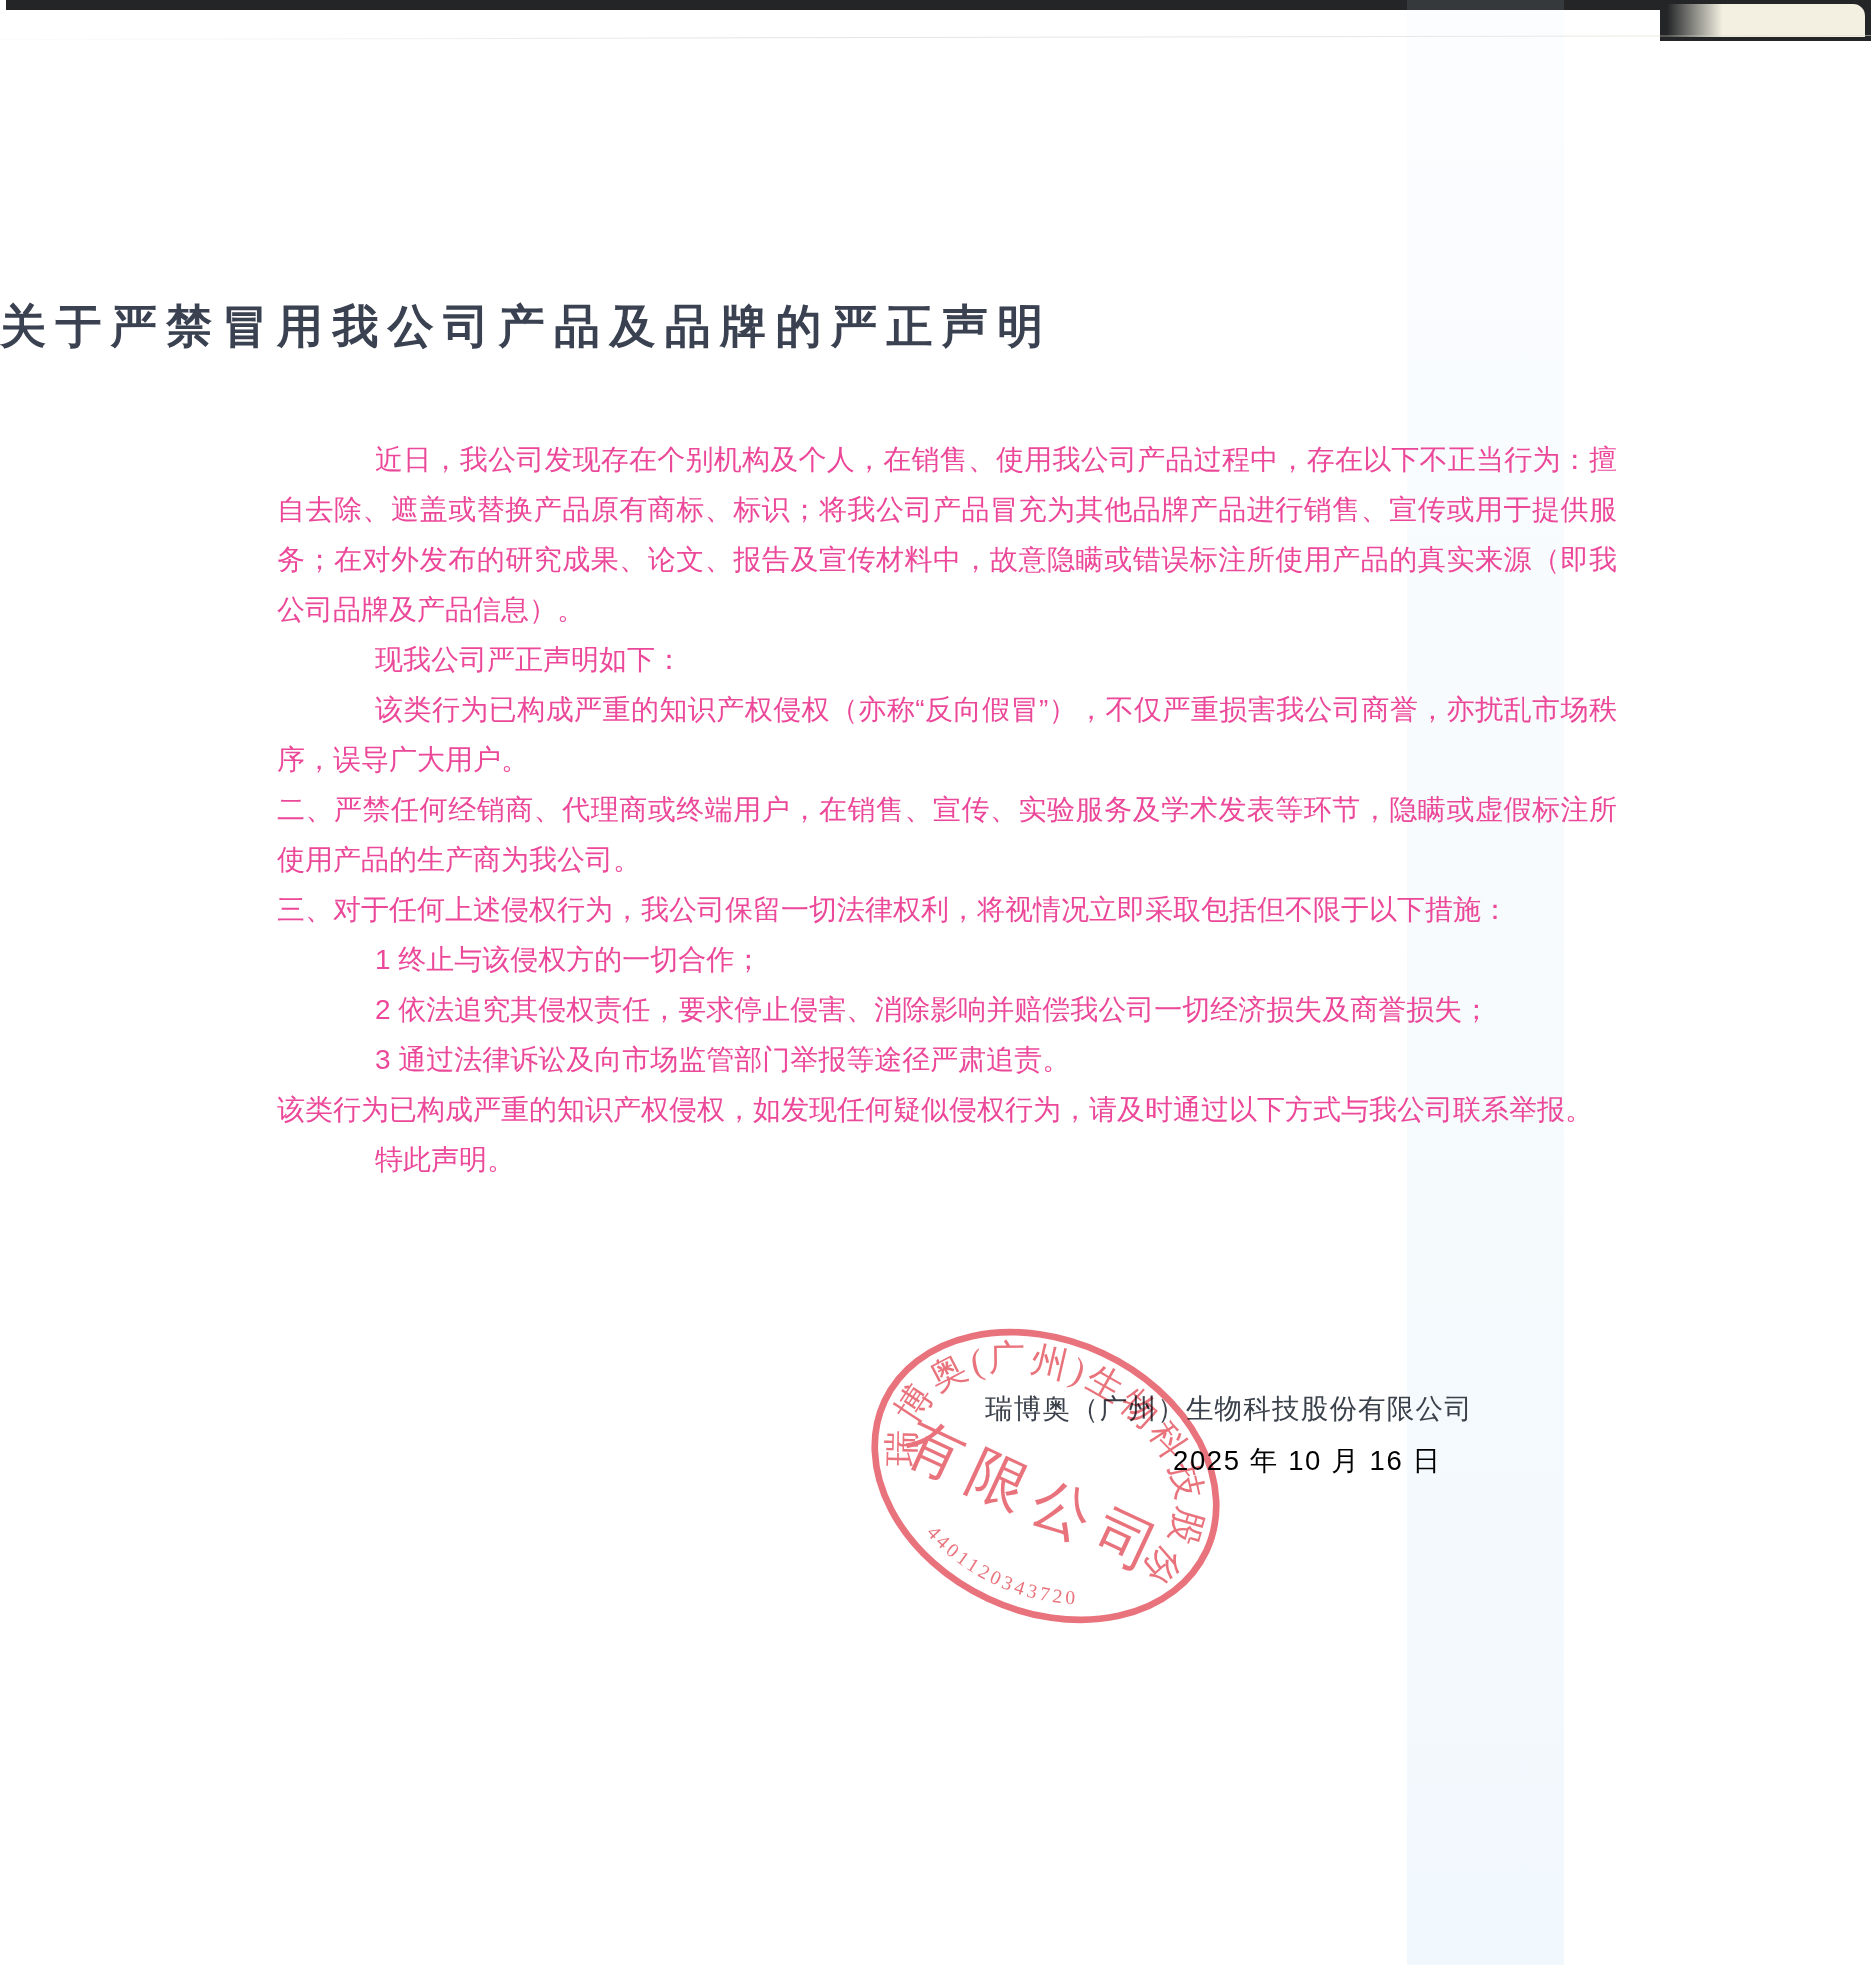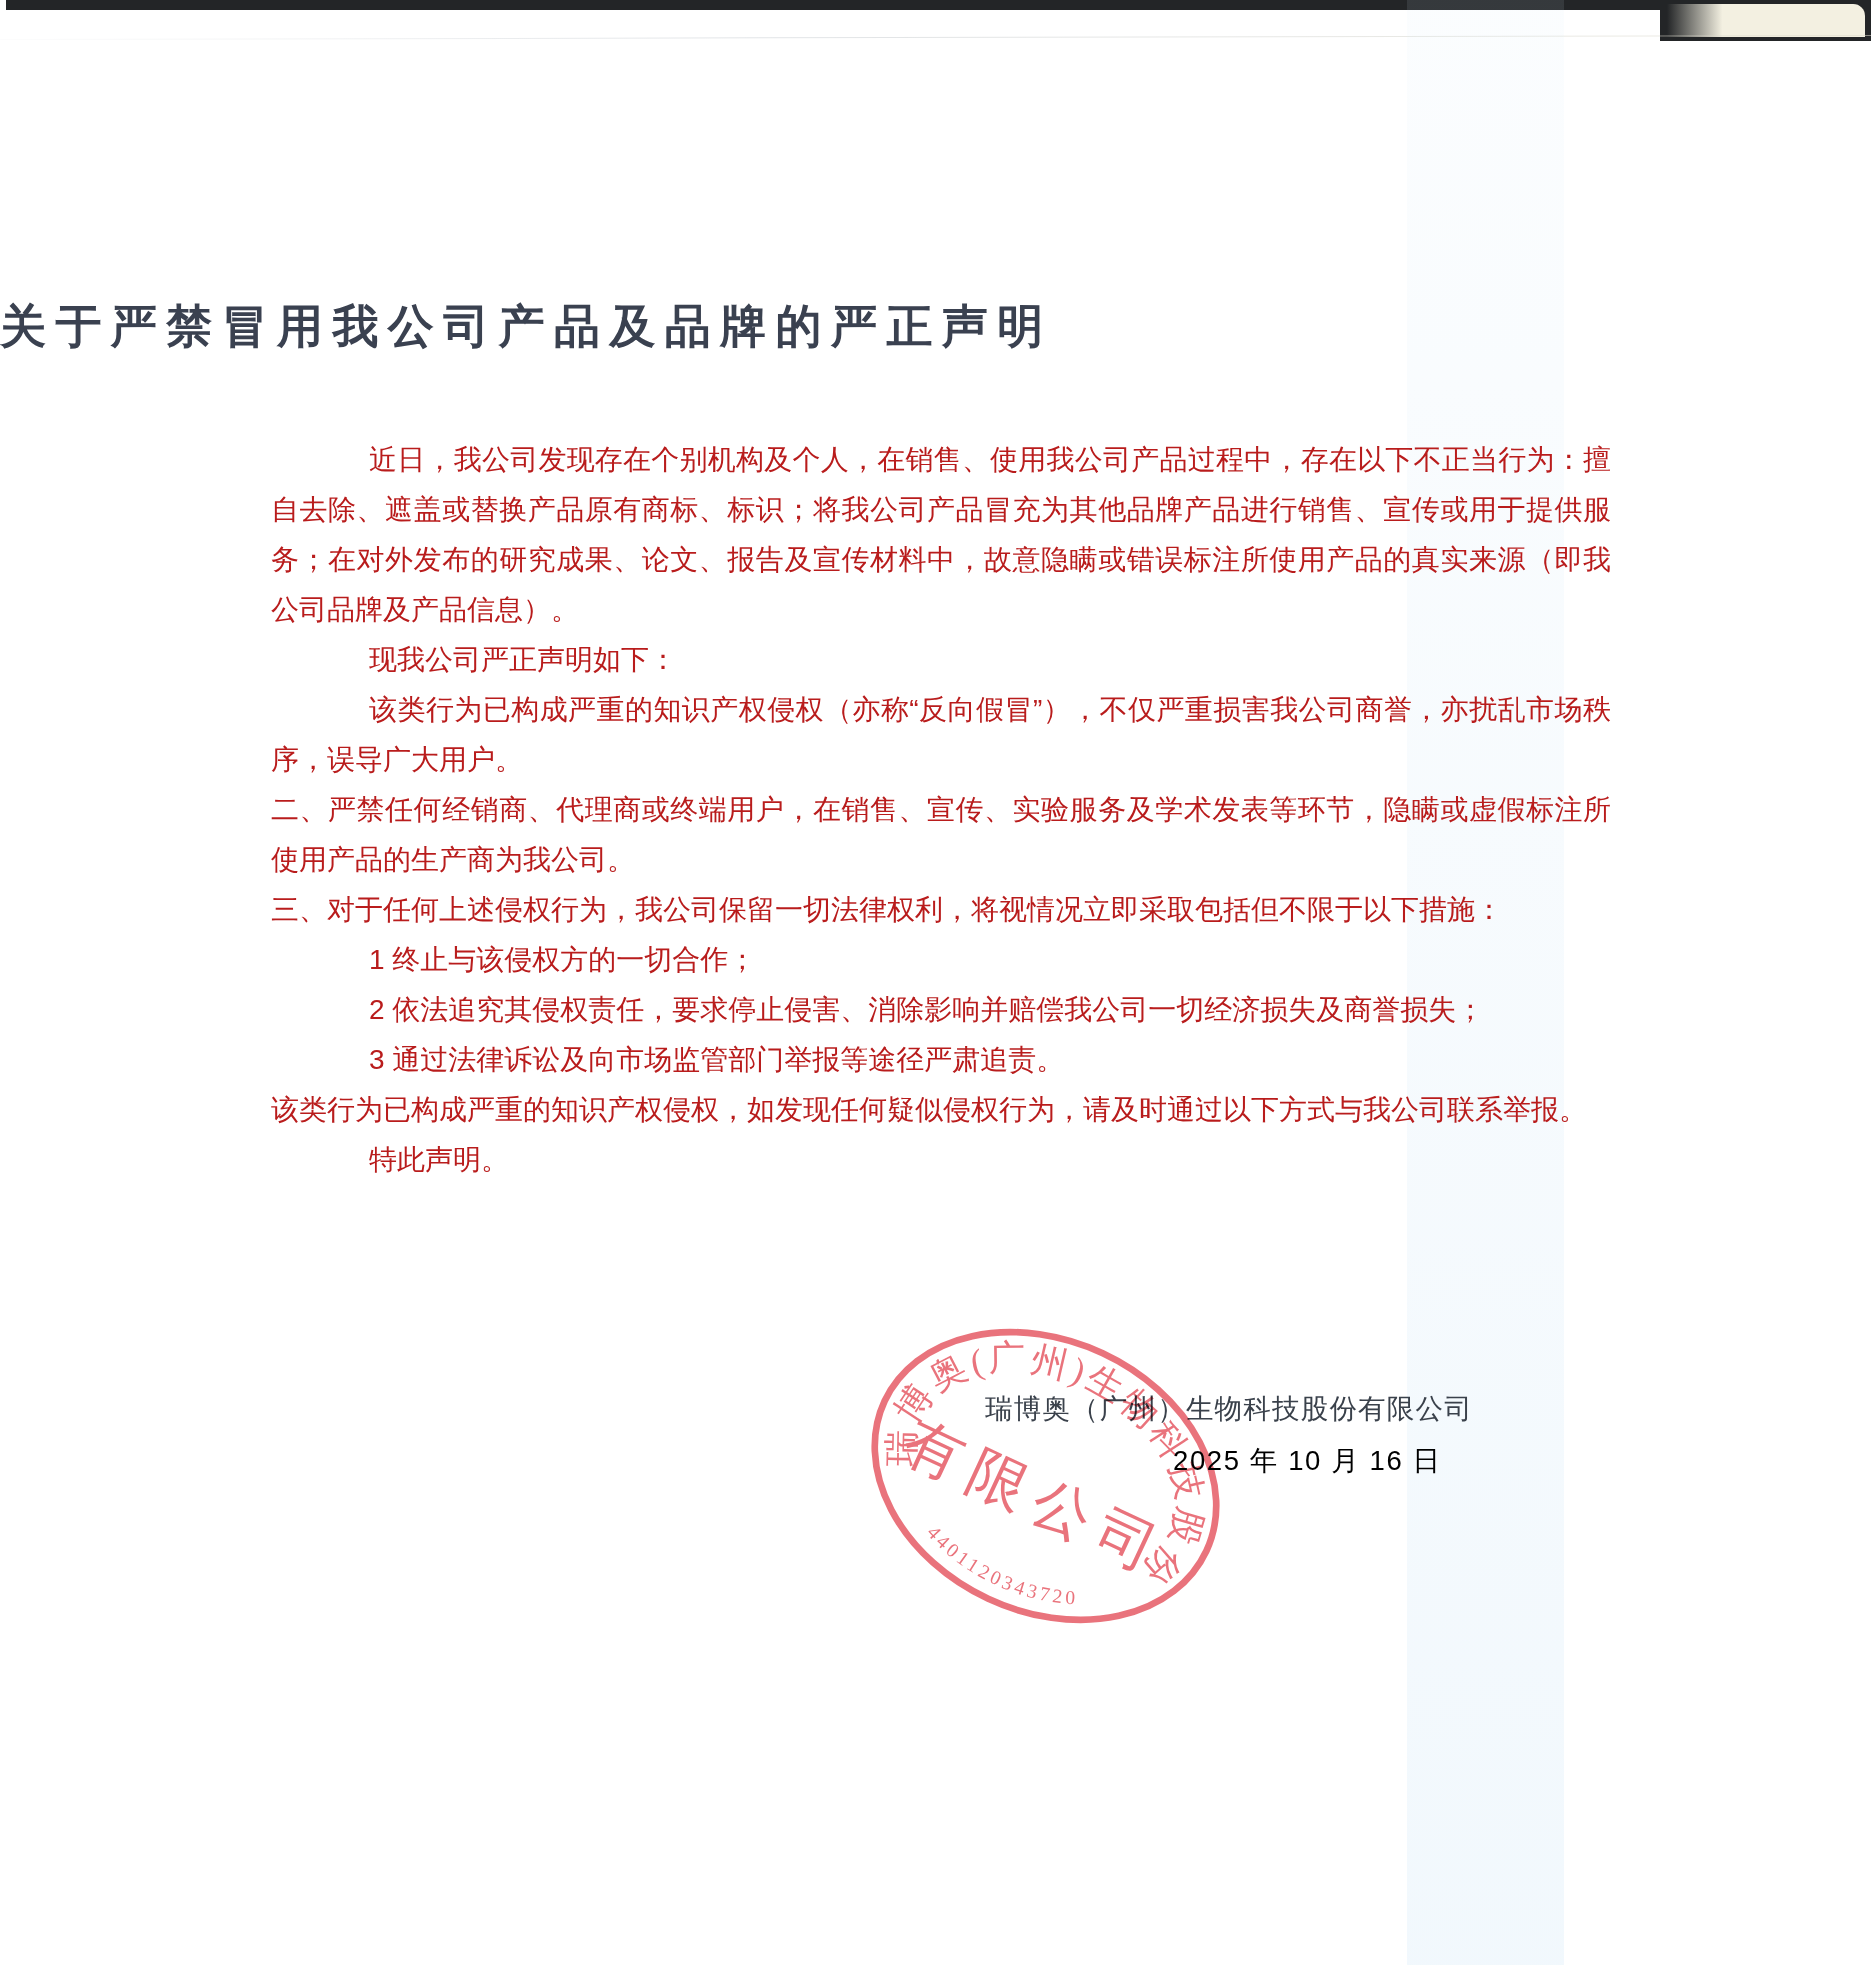--- a/index.html
+++ b/index.html
@@ -40,23 +40,23 @@
   }
   
   .doc-title{
     position:absolute;top:296px;left:0;width:100%;
     text-align:left;
     font-size:46px;font-weight:700;
     letter-spacing:9.4px;
     color:#3a4150;
   }
   .body-text{
-    position:absolute;left:271px;top:435px;width:1340px;
+    position:absolute;left:277px;top:435px;width:1340px;
     font-size:28px;line-height:50px;
-    color:#b91c1c;
+    color:#ec4899;
     text-align:justify;
   }
   .body-text p{margin:0;padding:0;}
   .body-text p.ind{text-indent:98px;}
   .signature-company{
     position:absolute;left:985px;top:1391px;
     font-size:27.5px;letter-spacing:1.2px;
     color:#3a414b;
     white-space:nowrap;
     font-family:Liberation Serif, serif;

